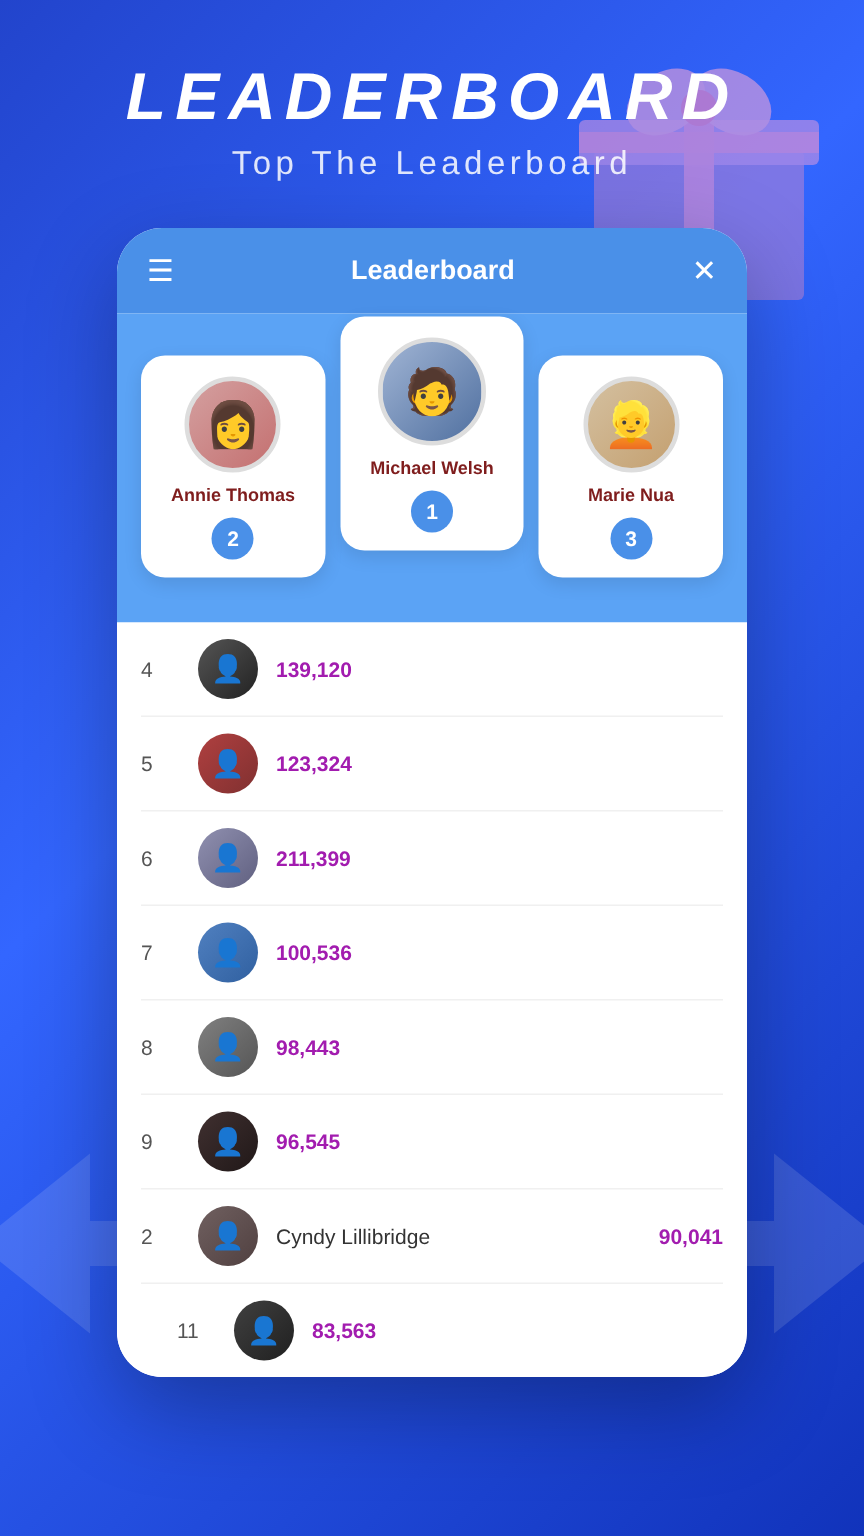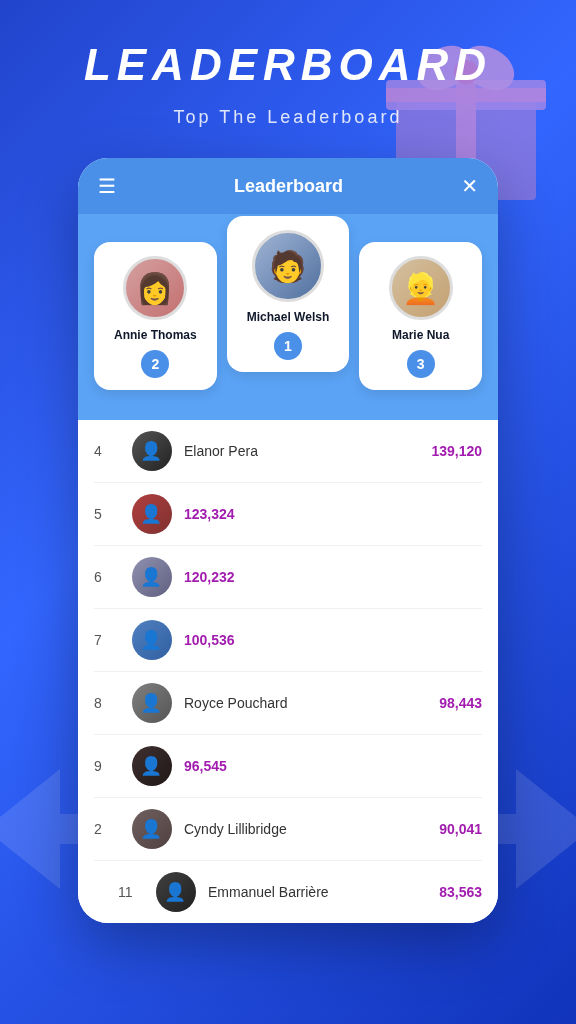--- a/index.html
+++ b/index.html
@@ -22,23 +22,23 @@
     }
     .page-title {
       font-size: 44px;
       font-weight: 900;
       color: white;
       letter-spacing: 6px;
       text-transform: uppercase;
       font-style: italic;
     }
     .page-subtitle {
-      font-size: 18px;
+      font-size: 22px;
       color: rgba(255,255,255,0.85);
-      margin-top: 17px;
+      margin-top: 6px;
       letter-spacing: 3px;
       font-weight: 300;
       text-align: center;
     }
 
     
     .phone-wrapper {
       position: relative;
       z-index: 3;
       margin: 0 auto;
@@ -109,21 +109,21 @@
       font-size: 28px;
       margin-bottom: 8px;
     }
     .podium-card.first .podium-avatar {
       width: 72px;
       height: 72px;
     }
     .podium-name {
       font-size: 12px;
       font-weight: 600;
-      color: #0f172a;
+      color: #7f1d1d;
       text-align: center;
       margin-bottom: 8px;
     }
     .podium-rank {
       width: 28px;
       height: 28px;
       border-radius: 50%;
       background: #4a90e8;
       color: white;
       font-size: 14px;
@@ -294,56 +294,53 @@
       <div class="podium-avatar avatar-marie">👱</div>
       <div class="podium-name">Marie Nua</div>
       <div class="podium-rank">3</div>
     </div>
   </div>
 
   <div class="list-container">
   <div class="list-row">
       <span class="list-rank">4</span>
       <div class="list-avatar av1">👤</div>
-      <span class="list-name">Elanor Pera</span>
       <span class="list-score">139,120</span>
     </div>
       <div class="list-row">
       <span class="list-rank">5</span>
       <div class="list-avatar av2">👤</div>
       <span class="list-score">123,324</span>
     </div>
       <div class="list-row">
       <span class="list-rank">6</span>
       <div class="list-avatar av3">👤</div>
-      <span class="list-score">120,232</span>
+      <span class="list-score">211,399</span>
     </div>
       <div class="list-row">
       <span class="list-rank">7</span>
       <div class="list-avatar av4">👤</div>
       <span class="list-score">100,536</span>
     </div>
       <div class="list-row">
       <span class="list-rank">8</span>
       <div class="list-avatar av5">👤</div>
-      <span class="list-name">Royce Pouchard</span>
       <span class="list-score">98,443</span>
     </div>
       <div class="list-row">
       <span class="list-rank">9</span>
       <div class="list-avatar av6">👤</div>
       <span class="list-score">96,545</span>
     </div>
       <div class="list-row">
       <span class="list-rank">2</span>
       <div class="list-avatar av7">👤</div>
       <span class="list-name">Cyndy Lillibridge</span>
       <span class="list-score">90,041</span>
     </div>
       <div class="list-row">
       <span class="list-rank">11</span>
       <div class="list-avatar av8">👤</div>
-      <span class="list-name">Emmanuel Barrière</span>
       <span class="list-score">83,563</span>
     </div>
     </div>
 
 </div>
 
 </body></html>

